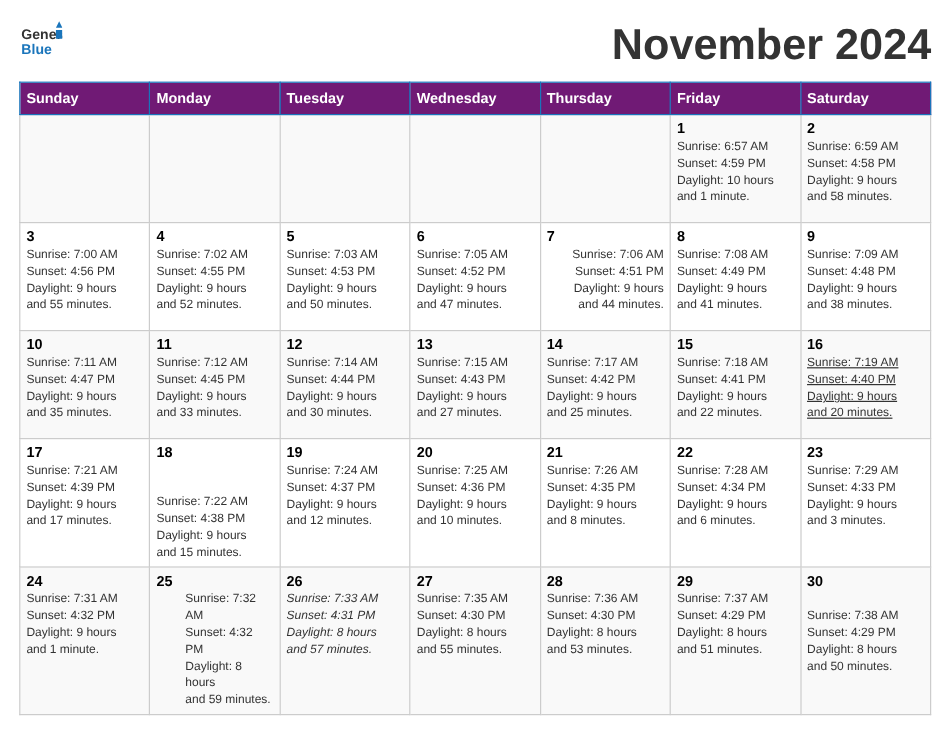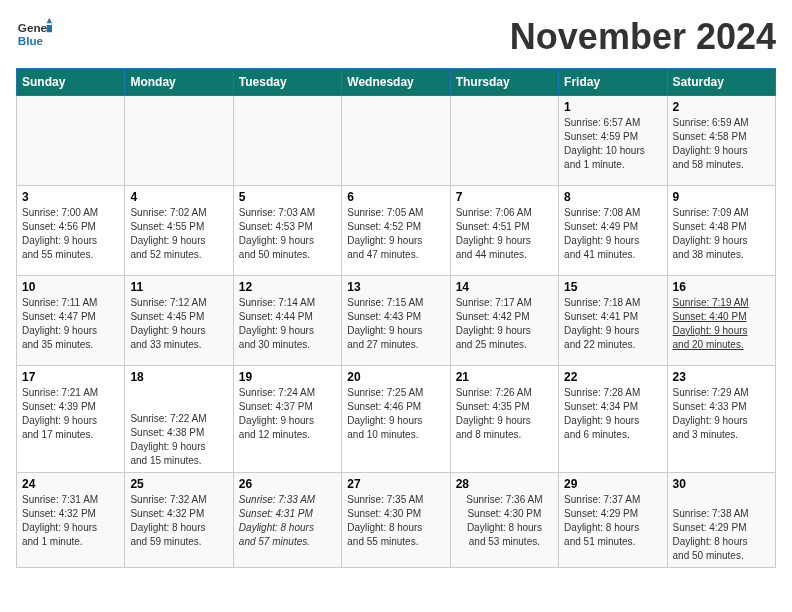--- a/index.html
+++ b/index.html
@@ -37,21 +37,21 @@
     .subtitle {
       font-size: 14px;
       color: #555;
     }
     table {
       width: 100%;
       border-collapse: collapse;
       font-size: 11px;
     }
     thead tr th {
-      background-color: #0f766e;
+      background-color: #701a75;
       color: #fff;
       text-align: left;
       padding: 6px 5px;
       font-size: 12px;
       font-weight: bold;
       border: 1px solid #1a75bb;
     }
     tbody tr td {
       border: 1px solid #ccc;
       vertical-align: top;
@@ -153,21 +153,21 @@
         </td>
         <td>
           <span class="day-num">6</span>
           <div class="day-info" style="white-space: pre-line;">Sunrise: 7:05 AM
 Sunset: 4:52 PM
 Daylight: 9 hours
 and 47 minutes.</div>
         </td>
         <td>
           <span class="day-num">7</span>
-          <div class="day-info" style="white-space: pre-line;">Sunrise: 7:06 AM
+          <div class="day-info" style="white-space: pre-line; text-align: right;">Sunrise: 7:06 AM
 Sunset: 4:51 PM
 Daylight: 9 hours
 and 44 minutes.</div>
         </td>
         <td>
           <span class="day-num">8</span>
           <div class="day-info" style="white-space: pre-line;">Sunrise: 7:08 AM
 Sunset: 4:49 PM
 Daylight: 9 hours
 and 41 minutes.</div>
@@ -249,21 +249,21 @@
         <td>
           <span class="day-num">19</span>
           <div class="day-info" style="white-space: pre-line;">Sunrise: 7:24 AM
 Sunset: 4:37 PM
 Daylight: 9 hours
 and 12 minutes.</div>
         </td>
         <td>
           <span class="day-num">20</span>
           <div class="day-info" style="white-space: pre-line;">Sunrise: 7:25 AM
-Sunset: 4:46 PM
+Sunset: 4:36 PM
 Daylight: 9 hours
 and 10 minutes.</div>
         </td>
         <td>
           <span class="day-num">21</span>
           <div class="day-info" style="white-space: pre-line;">Sunrise: 7:26 AM
 Sunset: 4:35 PM
 Daylight: 9 hours
 and 8 minutes.</div>
         </td>
@@ -285,42 +285,42 @@
       <tr>
         <td>
           <span class="day-num">24</span>
           <div class="day-info" style="white-space: pre-line;">Sunrise: 7:31 AM
 Sunset: 4:32 PM
 Daylight: 9 hours
 and 1 minute.</div>
         </td>
         <td>
           <span class="day-num">25</span>
-          <div class="day-info" style="white-space: pre-line;">Sunrise: 7:32 AM
+          <div class="day-info" style="white-space: pre-line; margin-left: 24px;">Sunrise: 7:32 AM
 Sunset: 4:32 PM
 Daylight: 8 hours
 and 59 minutes.</div>
         </td>
         <td>
           <span class="day-num">26</span>
           <div class="day-info" style="white-space: pre-line; font-style: italic;">Sunrise: 7:33 AM
 Sunset: 4:31 PM
 Daylight: 8 hours
 and 57 minutes.</div>
         </td>
         <td>
           <span class="day-num">27</span>
           <div class="day-info" style="white-space: pre-line;">Sunrise: 7:35 AM
 Sunset: 4:30 PM
 Daylight: 8 hours
 and 55 minutes.</div>
         </td>
         <td>
           <span class="day-num">28</span>
-          <div class="day-info" style="white-space: pre-line; text-align: center;">Sunrise: 7:36 AM
+          <div class="day-info" style="white-space: pre-line;">Sunrise: 7:36 AM
 Sunset: 4:30 PM
 Daylight: 8 hours
 and 53 minutes.</div>
         </td>
         <td>
           <span class="day-num">29</span>
           <div class="day-info" style="white-space: pre-line;">Sunrise: 7:37 AM
 Sunset: 4:29 PM
 Daylight: 8 hours
 and 51 minutes.</div>

